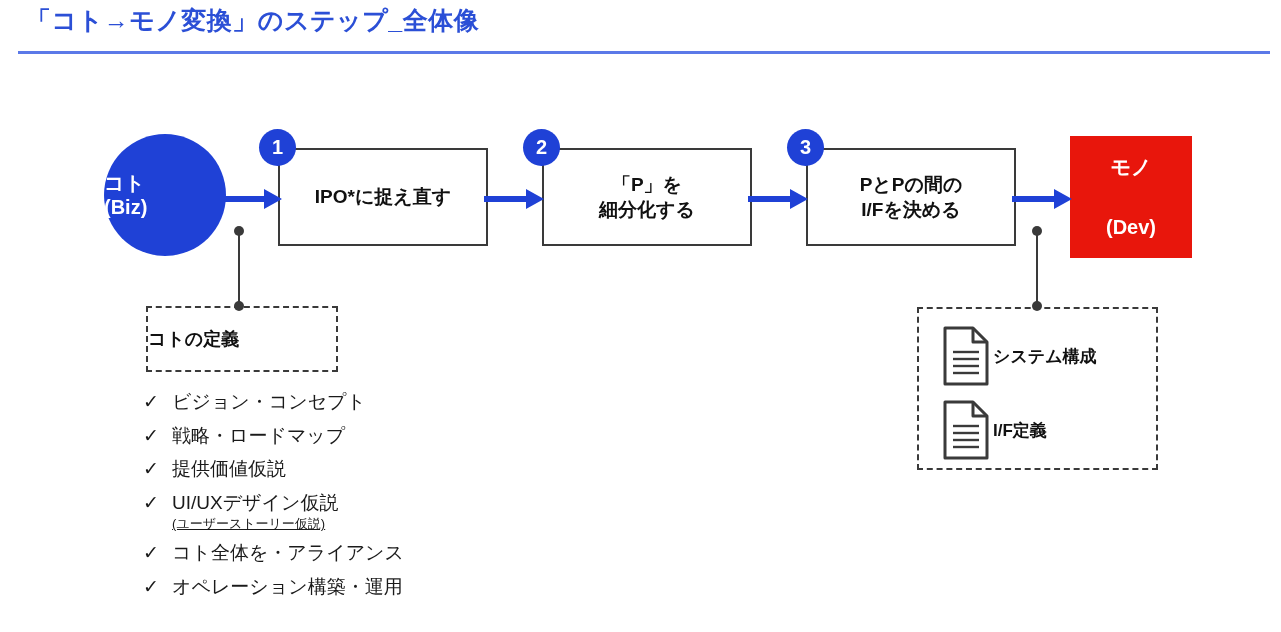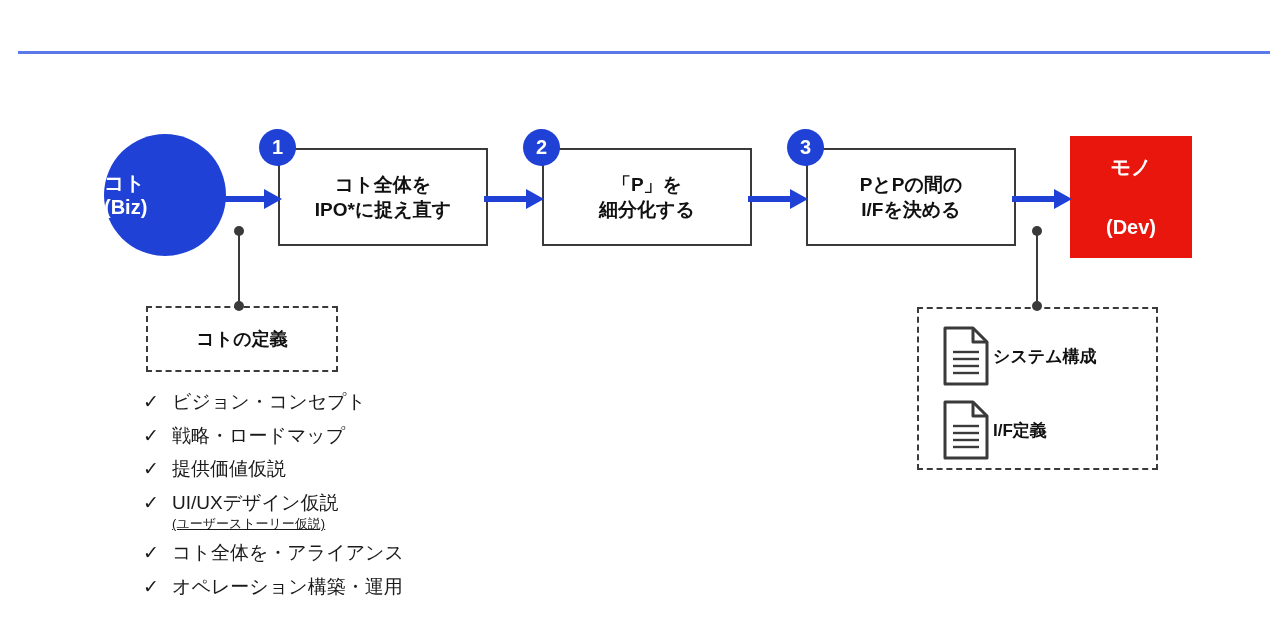--- a/index.html
+++ b/index.html
@@ -145,21 +145,21 @@
     background: transparent;
     box-sizing: border-box;
   }
   #dashed-box-left {
     left: 146px;
     top: 306px;
     width: 192px;
     height: 66px;
     display: flex;
     align-items: center;
-    justify-content: center;
+    justify-content: flex-start;
   }
   #dashed-label-left {
     font-size: 18px;
     font-weight: bold;
     color: #111111;
   }
   #dashed-box-right {
     left: 917px;
     top: 307px;
     width: 241px;
@@ -213,35 +213,35 @@
     color: #1a1a1a;
     margin-top: -1px;
     text-decoration: underline;
   }
 </style>
 </head>
 <body>
 
 <div id="slide">
 
+  <div id="page-title">「コト→モノ変換」のステップ_全体像</div>
   <div id="title-rule"></div>
 
   <div class="node-circle">
     <span>コト</span>
     <span>(Biz)</span>
   </div>
 
   <svg class="arrow" id="arrow-0" viewBox="0 0 62 28">
     <path d="M0 11 H42 V4 L60 14 L42 24 V17 H0 Z" fill="#1f41d6"></path>
   </svg>
 
   <div class="step-badge" id="step-badge-1">1</div>
   <div class="step-box" id="step-box-1">
     <div>
-      <div>コト全体を</div>
       <div>IPO*に捉え直す</div>
     </div>
   </div>
 
   <svg class="arrow" id="arrow-1" viewBox="0 0 62 28">
     <path d="M0 11 H42 V4 L60 14 L42 24 V17 H0 Z" fill="#1f41d6"></path>
   </svg>
 
   <div class="step-badge" id="step-badge-2">2</div>
   <div class="step-box" id="step-box-2">

